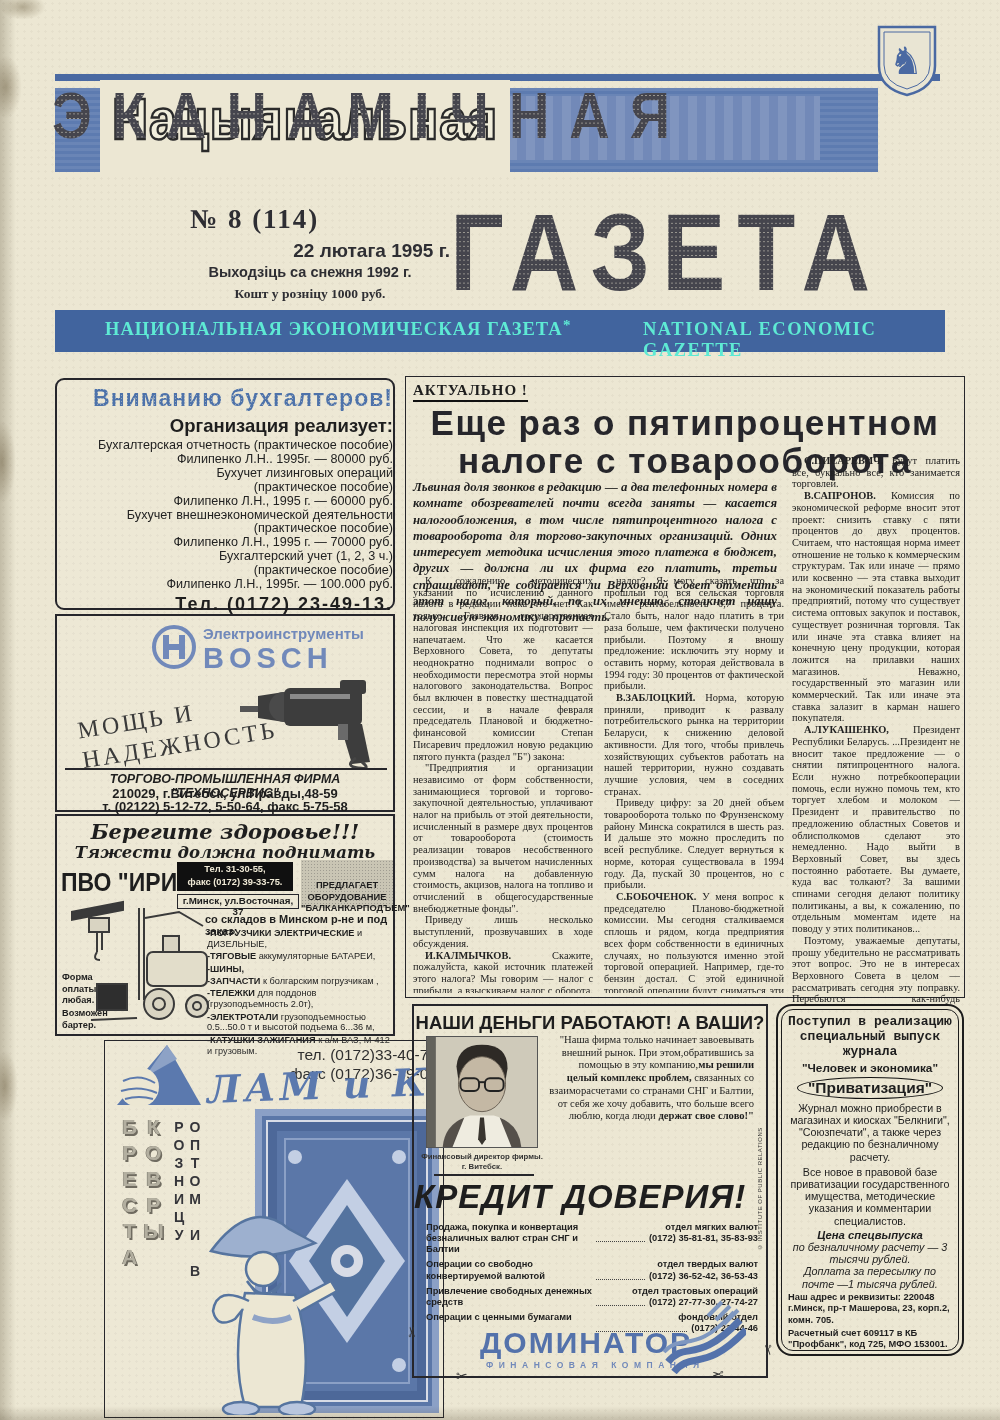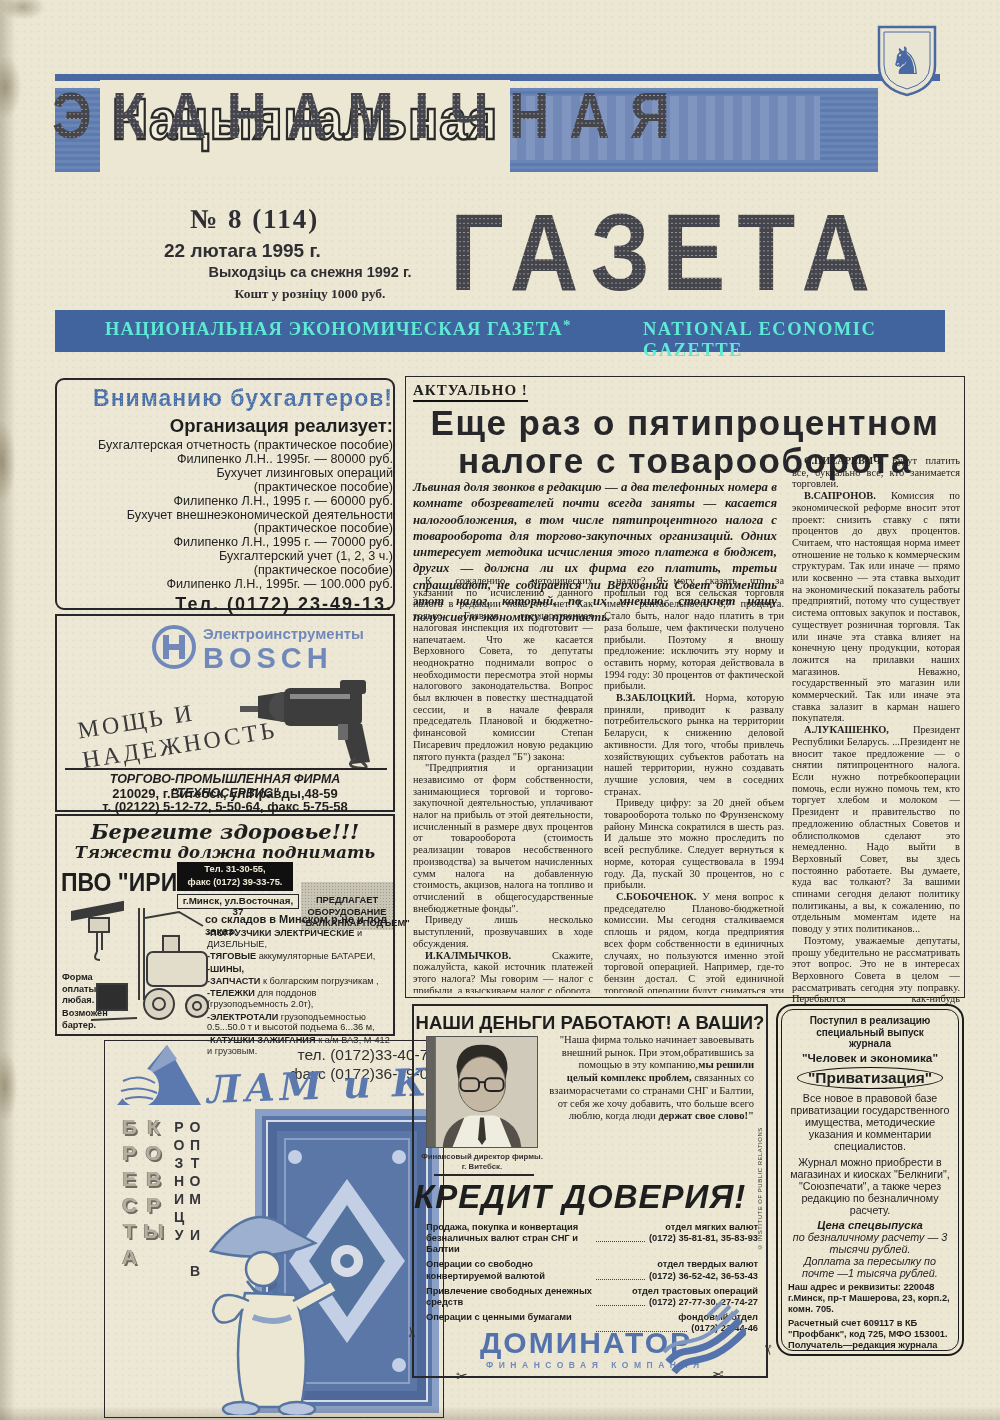--- a/index.html
+++ b/index.html
@@ -29,21 +29,21 @@
   #mh-band { left:55px; top:88px; width:823px; height:84px; background:#5d7bb0;
      background-image:repeating-linear-gradient(180deg, rgba(255,255,255,.08) 0 3px, transparent 3px 6px); }
   #mh-band-inner { left:435px; top:8px; width:330px; height:64px; background:#7289b8; position:absolute;
      background-image:repeating-linear-gradient(90deg, rgba(255,255,255,.10) 0 9px, transparent 9px 18px); }
   #mh-white { left:100px; top:80px; width:410px; height:96px; background:#ece7d3; }
   #mh-pretitle { left:112px; top:86px; font-size:50px; font-weight:800; letter-spacing:1px;
      color:#f1eedc; -webkit-text-stroke:2.2px #2b2b2b; white-space:nowrap; }
   #mh-title1 { left:52px; top:84px; font-size:56px; letter-spacing:20px; line-height:1; }
   #mh-title2 { left:450px; top:198px; font-size:95px; letter-spacing:12px; line-height:1; }
   #mh-issue { left:190px; top:204px; font-family:"Liberation Serif", serif; font-size:27px; font-weight:800; letter-spacing:2px; color:#2e2e33; }
-  #mh-date  { left:164px; top:240px; width:280px; text-align:left; font-size:19px; font-weight:800; color:#2e2e33; }
+  #mh-date  { left:170px; top:240px; width:280px; text-align:right; font-size:19px; font-weight:800; color:#2e2e33; }
   #mh-since { left:150px; top:264px; width:320px; text-align:center; font-size:14.5px; font-weight:800; color:#2e2e33; }
   #mh-price { left:170px; top:286px; width:280px; text-align:center; font-family:"Liberation Serif", serif; font-size:13.5px; font-weight:800; color:#2e2e33; }
   #mh-banner { left:55px; top:310px; width:890px; height:42px; background:#41649e; color:#5eead4;
      font-family:"Liberation Serif", serif; font-weight:700; font-size:18.5px; letter-spacing:1px; }
   #mh-banner .b-ru { position:absolute; left:50px; top:9px; }
   #mh-banner .b-star { position:absolute; left:508px; top:7px; font-size:15px; }
   #mh-banner .b-en { position:absolute; left:588px; top:9px; letter-spacing:1.5px; }
   #mh-emblem { left:876px; top:24px; }
   
   .adbox { border:2px solid #26262b; background:rgba(255,255,255,0.06); }
@@ -68,21 +68,21 @@
      font-family:"DejaVu Serif", serif; font-style:italic; font-weight:700; font-size:21px; }
   #irion-h2 { position:absolute; left:0; top:27px; width:100%; text-align:center;
      font-family:"DejaVu Serif", serif; font-style:italic; font-weight:700; font-size:16.5px; }
   #irion-name { position:absolute; left:4px; top:52px; font-size:25px; font-weight:900; transform:scaleX(.92); transform-origin:left; white-space:nowrap; }
   #irion-black { position:absolute; left:120px; top:46px; width:116px; height:29px; background:#101010;
      color:#f0ead6; font-size:9.3px; font-weight:700; text-align:center; line-height:1.4; padding-top:1px; }
   #irion-addr { position:absolute; left:120px; top:78px; width:122px; height:15px; border:1.3px solid #26262b;
      font-size:9.8px; font-weight:700; text-align:center; }
   #irion-offer { position:absolute; left:244px; top:44px; width:92px; height:48px;
      background:#c9c5b4; background-image:radial-gradient(rgba(80,80,80,.35) 20%, transparent 22%); background-size:3px 3px;
-     font-size:9.3px; font-weight:800; text-align:center; line-height:1.25; padding-top:13px;margin-top:22px; }
+     font-size:9.3px; font-weight:800; text-align:center; line-height:1.25; padding-top:20px; }
   #irion-stock { position:absolute; left:148px; top:97px; width:190px; font-size:11px; font-weight:800; }
   #irion-items { position:absolute; left:150px; top:112px; width:186px; font-size:9.2px; line-height:1.18; }
   #irion-items p { margin-bottom:1.5px; }
   #irion-items b { font-weight:800; }
   #irion-pay { position:absolute; left:5px; top:156px; width:64px; font-size:9.2px; font-weight:800; line-height:1.25; }
   #irion-barter { position:absolute; left:5px; top:192px; width:64px; font-size:9.2px; font-weight:800; line-height:1.25; }
   #irion-forklift { position:absolute; left:14px; top:84px; }
   #lam-box { left:64px; top:1040px; width:340px; height:378px; border-width:1.5px;margin-left:40px; }
   #lam-tel { position:absolute; right:6px; top:4px; text-align:right; font-size:15.5px; color:#2f2f2f; line-height:1.25; }
   #lam-name { position:absolute; left:102px; top:22px; font-family:"DejaVu Serif", serif; font-style:italic; font-weight:700;
@@ -127,21 +127,21 @@
   .svc-right { flex:1; font-size:9.3px; font-weight:700; text-align:right; line-height:1.2; }
   .svc-phoneline { display:flex; align-items:flex-end; }
   .svc-dots { flex:1; border-bottom:1.6px dotted #444; margin:0 4px 2px 2px; }
   #dom-brand { position:absolute; left:66px; top:320px; font-size:30px; font-weight:800; color:#5472ab; letter-spacing:2px; }
   #dom-brandsub { position:absolute; left:72px; top:354px; font-size:8.5px; font-weight:700; letter-spacing:5.5px; color:#7189ba; }
   #dom-flag { position:absolute; left:248px; top:294px; }
   .scissors { position:absolute; font-size:14px; color:#333; }
   
   #priv-box { left:776px; top:1004px; width:188px; height:352px; border:2.5px solid #1c1c1c; border-radius:16px; padding:3px; }
   #priv-inner { width:100%; height:100%; border:1.5px solid #1c1c1c; border-radius:12px; padding:5px 6px; text-align:center; overflow:hidden; }
-  .priv-intro { font-size:10px; font-weight:800; line-height:1.15; }
+  .priv-intro { font-size:13px; font-weight:800; line-height:1.15;font-family:Liberation Mono, monospace; }
   #priv-journal { font-size:11.8px; font-weight:800; margin-top:1px; }
   #priv-title { display:inline-block; border:1.7px solid #111; border-radius:50%; padding:1px 10px; margin-top:2px;
      font-size:15.5px; font-weight:800; }
   .priv-body { font-size:10.7px; line-height:12.2px; margin-top:3px; }
   #priv-price1 { font-size:11.3px; font-weight:800; font-style:italic; margin-top:2px; }
   .priv-it { font-size:10.8px; font-style:italic; line-height:12.3px; }
   .priv-req { font-size:9.3px; font-weight:600; text-align:left; line-height:11.3px; margin-top:2px; }
   #ipr-credit { left:757px; top:1038px; height:212px; writing-mode:vertical-rl; transform:rotate(180deg);
      font-size:6px; letter-spacing:0.5px; color:#333; }
   
@@ -445,22 +445,22 @@
 
   <div class="abs" id="ipr-credit">© INSTITUTE OF PUBLIC RELATIONS</div>
 
   <div class="abs" id="priv-box">
     <div id="priv-inner">
       <div class="priv-intro">Поступил в реализацию</div>
       <div class="priv-intro">специальный выпуск</div>
       <div class="priv-intro">журнала</div>
       <div id="priv-journal">"Человек и экономика"</div>
       <div id="priv-title">"Приватизация"</div>
+      <div class="priv-body">Журнал можно приобрести в магазинах и киосках "Белкниги", "Союзпечати", а также через редакцию по безналичному расчету.</div>
       <div class="priv-body">Все новое в правовой базе приватизации государственного имущества, методические указания и комментарии специалистов.</div>
-      <div class="priv-body">Журнал можно приобрести в магазинах и киосках "Белкниги", "Союзпечати", а также через редакцию по безналичному расчету.</div>
       <div id="priv-price1">Цена спецвыпуска</div>
       <div class="priv-it">по безналичному расчету — 3 тысячи рублей.</div>
       <div class="priv-it">Доплата за пересылку по почте —1 тысяча рублей.</div>
       <div class="priv-req">Наш адрес и реквизиты: 220048 г.Минск, пр-т Машерова, 23, корп.2, комн. 705.</div>
       <div class="priv-req">Расчетный счет 609117 в КБ "Профбанк", код 725, МФО 153001. Получатель—редакция журнала "Чалавек і эканоміка"</div>
     </div>
   </div>
 
   <div class="abs" id="edgeL"></div>
   <div class="abs" id="edgeB"></div>

